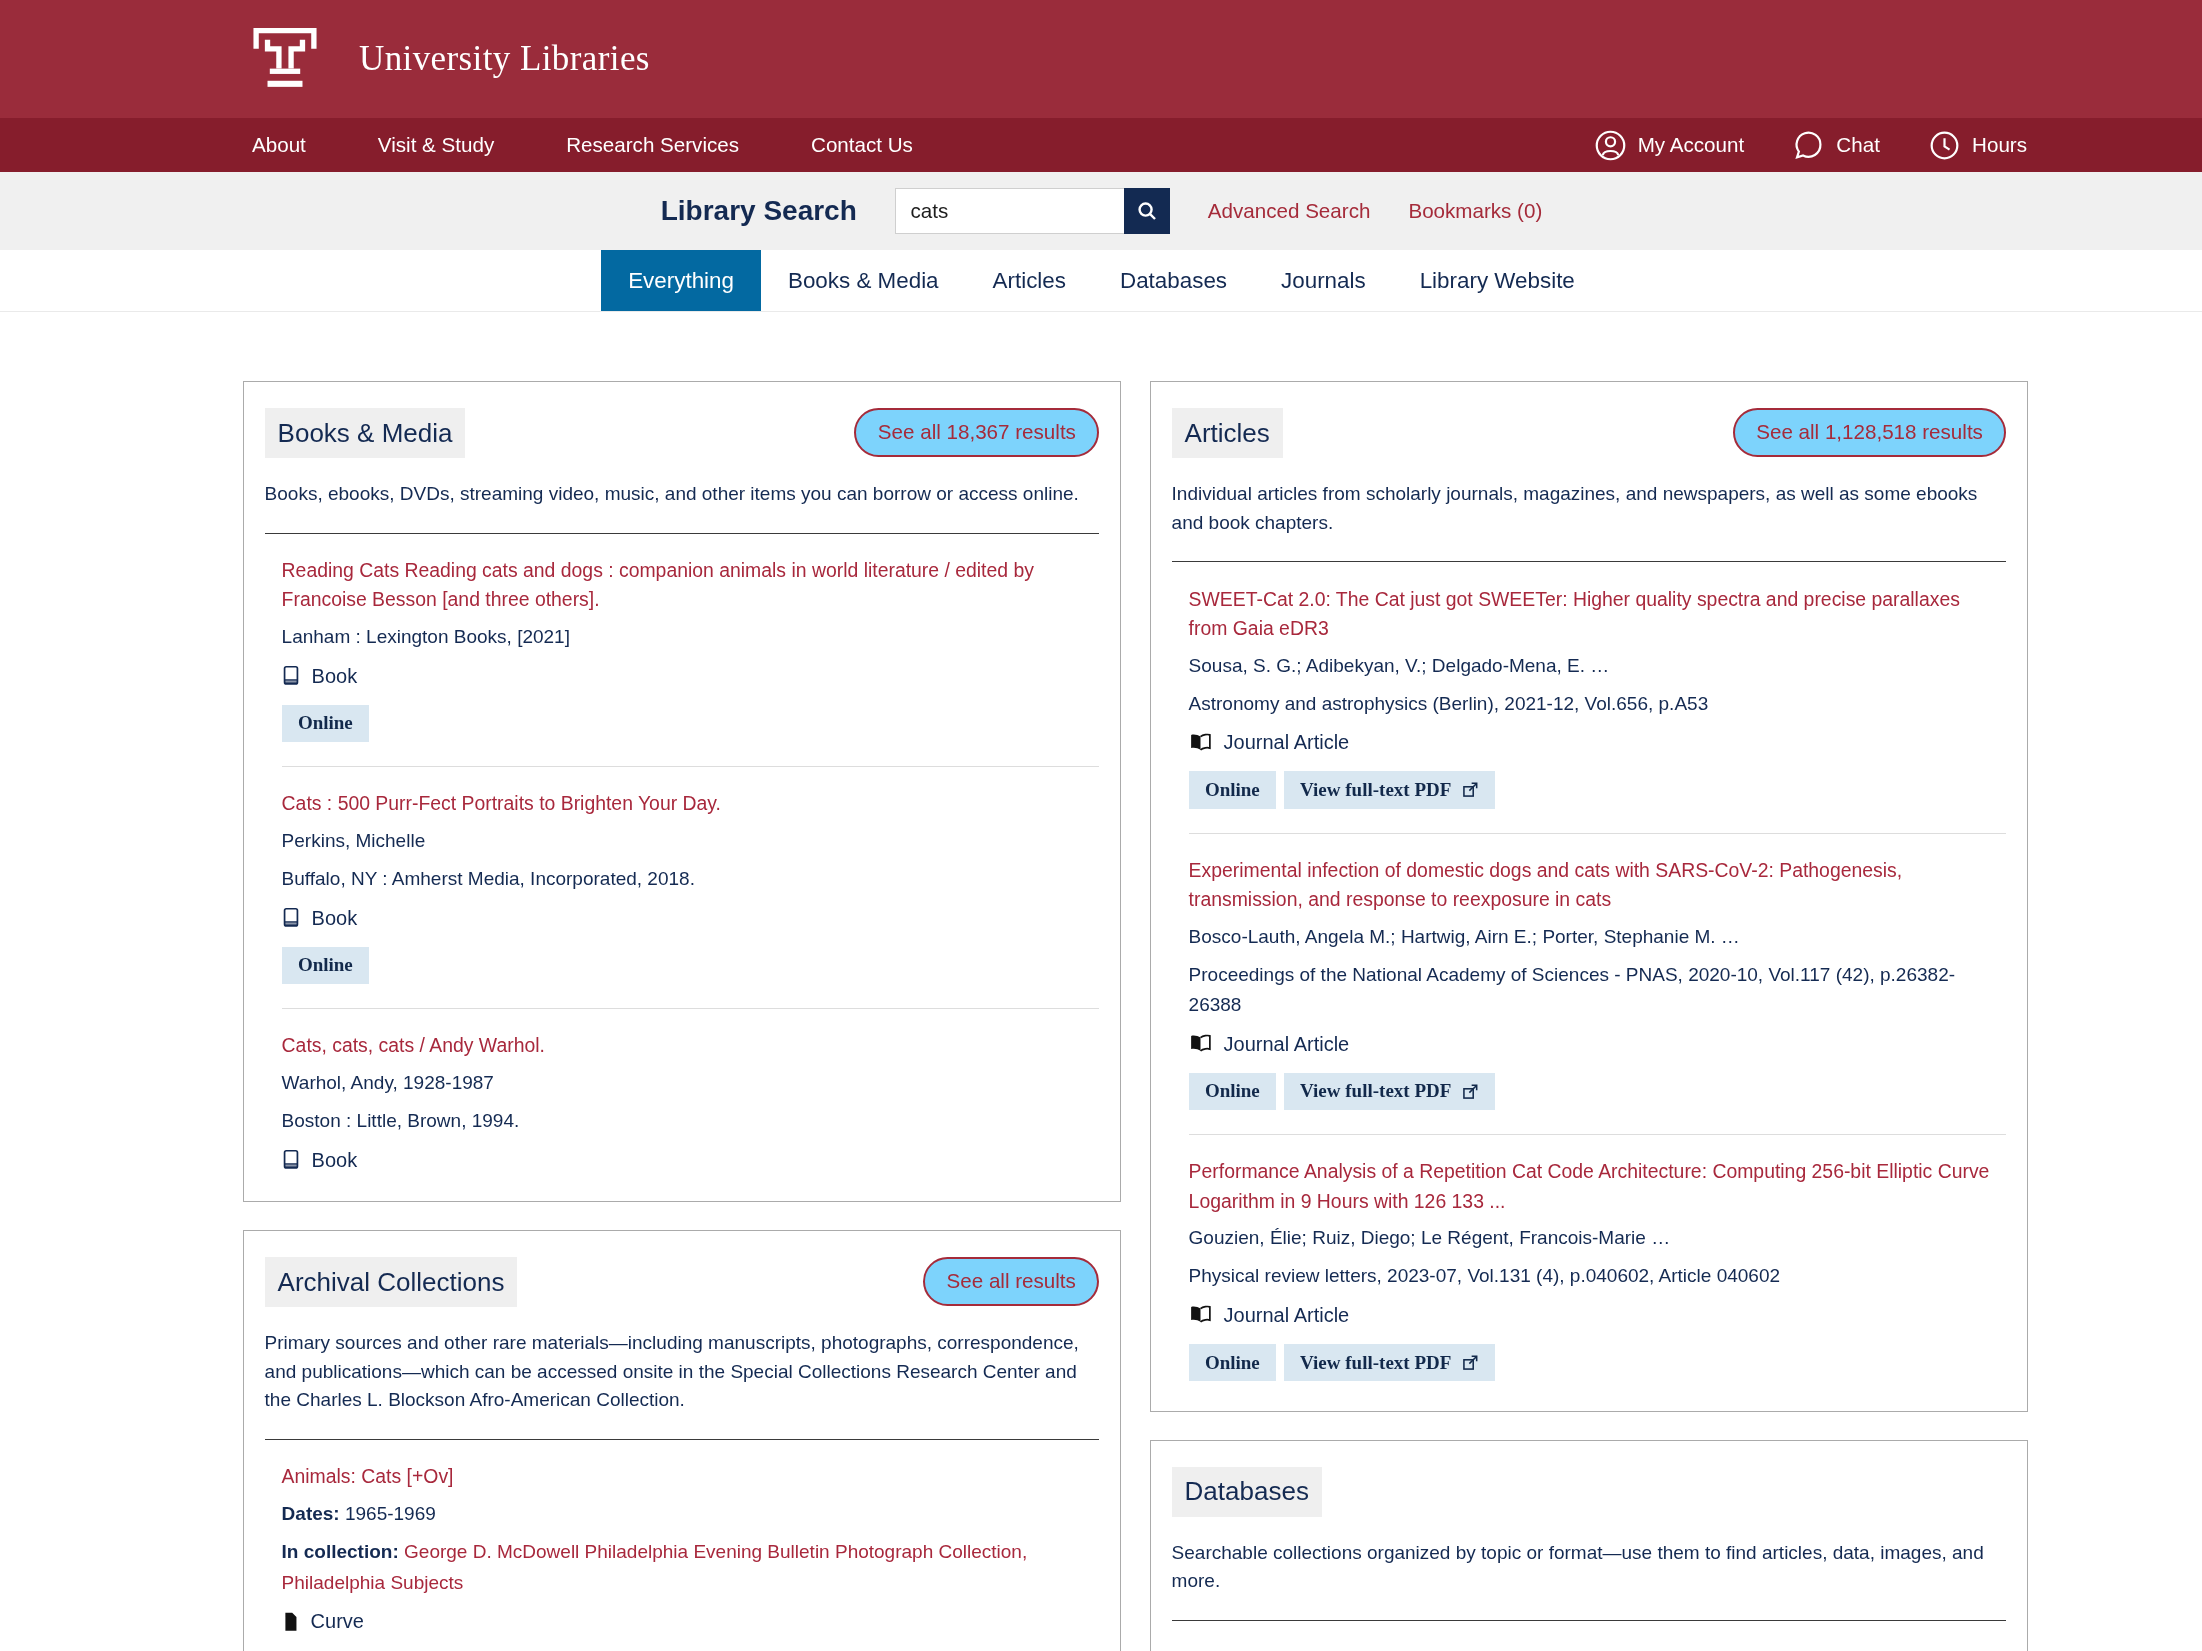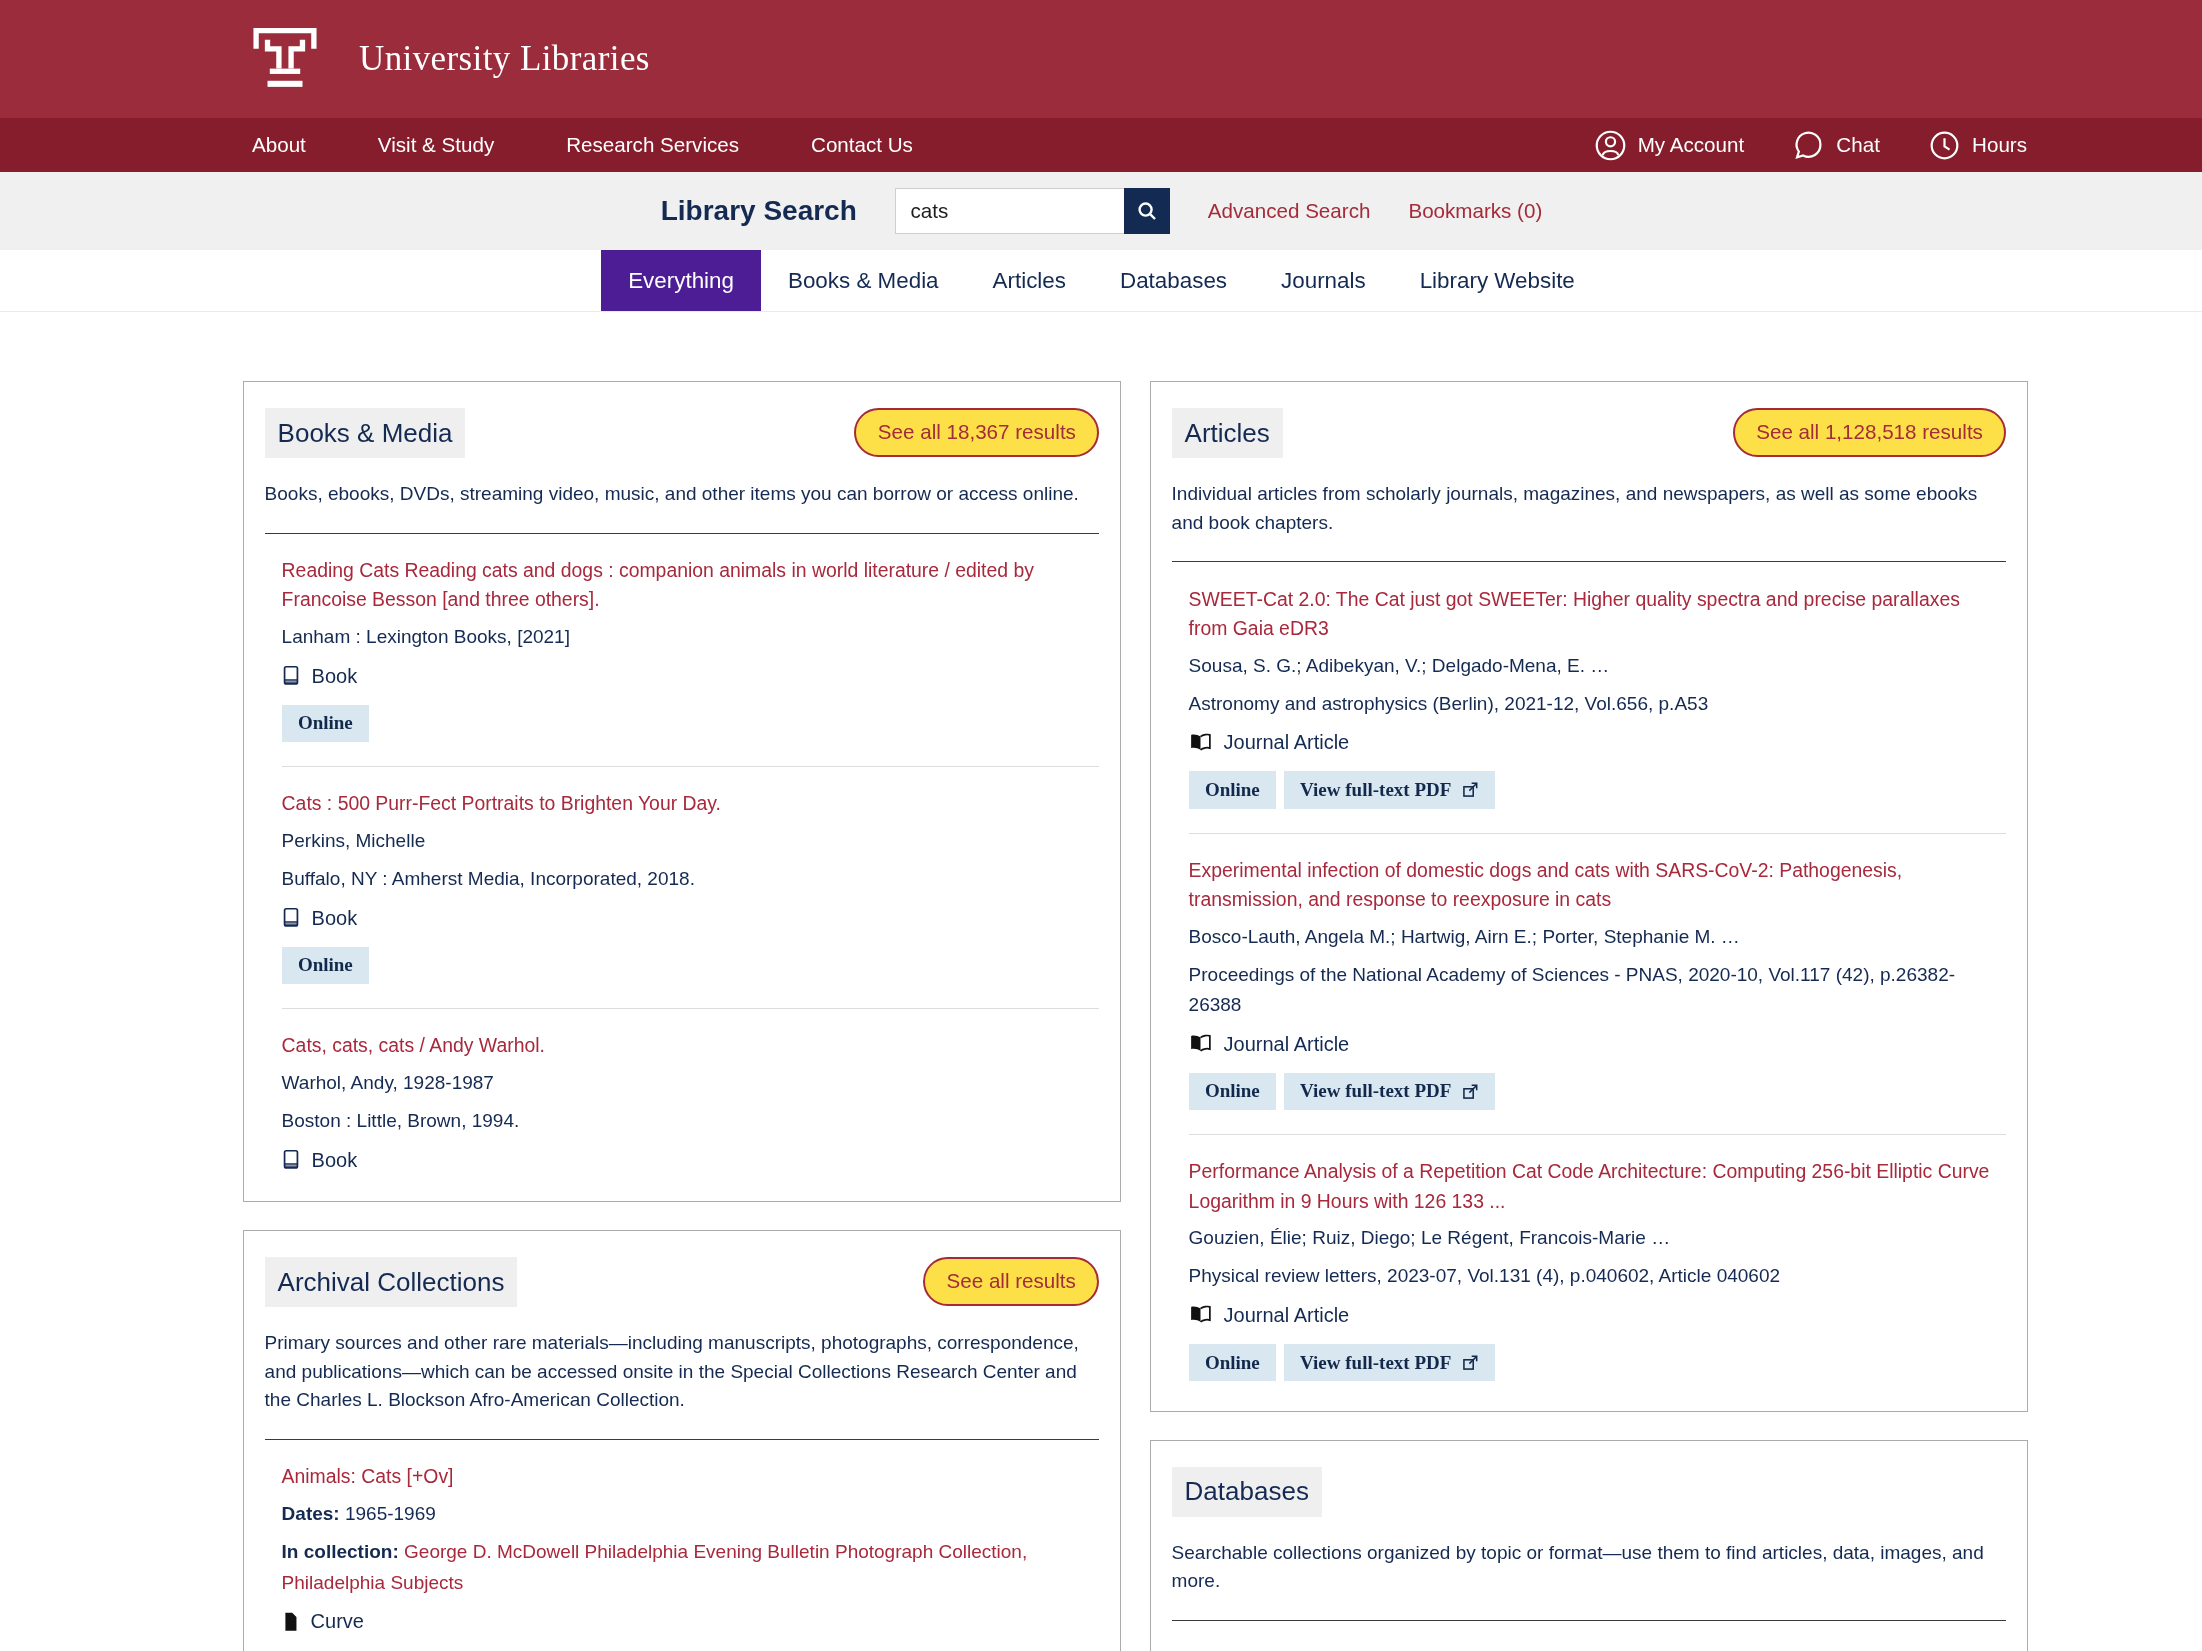--- a/index.html
+++ b/index.html
@@ -25,30 +25,30 @@
   .search-label { font-size:28px; font-weight:700; color:#142A52; }
   .search-group { display:flex; align-items:center; }
   .search-input { width:229px; height:46px; border:0.9px solid #CFCFCF; border-right:0; background:#fff;
     font-size:20.6px; padding:0 14.6px; color:#1d1d1d; font-family:"Liberation Sans",sans-serif; outline:none; }
   .search-btn { width:46px; height:46px; background:#132A52; border:0; display:flex; align-items:center; justify-content:center; cursor:pointer; }
   .red-link { color:#A52B3A; font-size:20.6px; font-weight:500; cursor:pointer; white-space:nowrap; }
 
   
   .band-tabs { background:#fff; height:62px; display:flex; justify-content:center; border-bottom:0.9px solid #EAEAEA; }
   .tab { padding:0 27px; display:flex; align-items:center; font-size:22.4px; font-weight:500; color:#142A52; cursor:pointer; white-space:nowrap; }
-  .tab.active { background:#4c1d95; color:#fff; }
+  .tab.active { background:#0369a1; color:#fff; }
 
   
   .content { display:flex; gap:29px; padding:69px 175px 0 243px; align-items:flex-start; }
   .col { width:878px; display:flex; flex-direction:column; gap:28px; flex:0 0 auto; }
   .card { background:#fff; border:0.9px solid #ABABAB; padding:26px 20.6px 26px; }
   .card-head { display:flex; justify-content:space-between; align-items:flex-start; }
   .card-title { background:#EFEFEF; padding:9.5px 13px; font-size:26px; font-weight:500; color:#142A52; }
   .pill { border:2.2px solid #A52B3A; color:#A52B3A; border-radius:27px; padding:10.3px 21.5px;
-    font-size:20.6px; font-weight:500; background:#fde047; cursor:pointer; white-space:nowrap; }
+    font-size:20.6px; font-weight:500; background:#7dd3fc; cursor:pointer; white-space:nowrap; }
   .card-desc { margin-top:22.4px; font-size:19px; color:#142A52; line-height:1.5; }
   .head-rule { border:0; border-top:0.9px solid #3a3a3a; margin-top:24px; }
 
   .items { padding-left:17px; }
   .item { padding:22.4px 0 24px; border-bottom:0.9px solid #DDDDDD; }
   .item:last-child { border-bottom:0; padding-bottom:3.4px; }
   .item-title { color:#A8283C; font-size:19.4px; line-height:1.5; cursor:pointer; max-width:809px; }
   .meta { font-size:19px; color:#142A52; line-height:1.6; margin-top:7.7px; max-width:809px; }
   .meta b { font-weight:700; }
   .meta .coll-link { color:#A8283C; cursor:pointer; }

